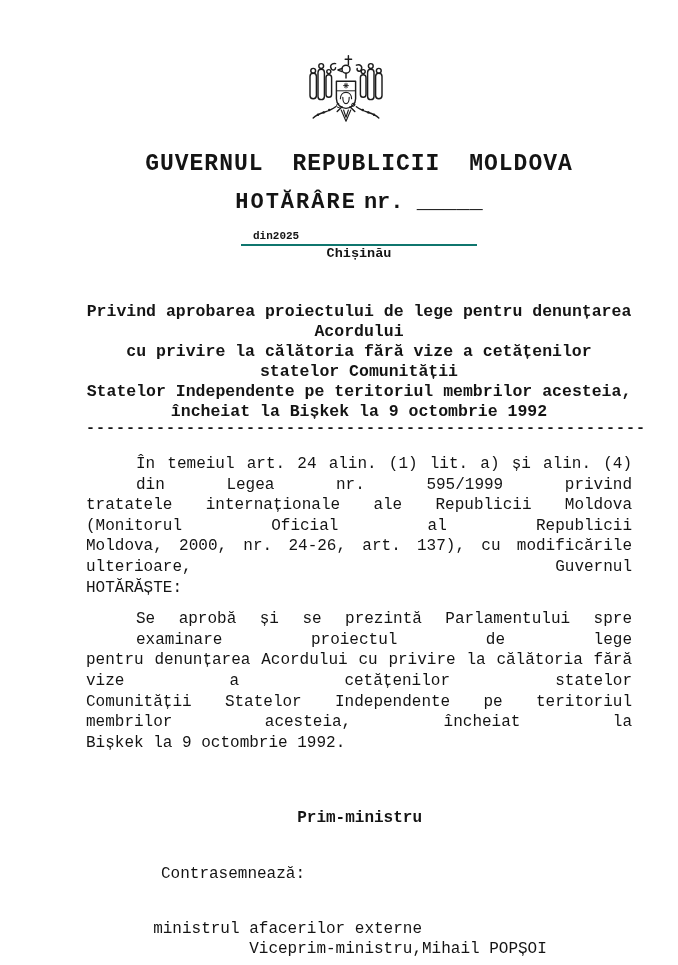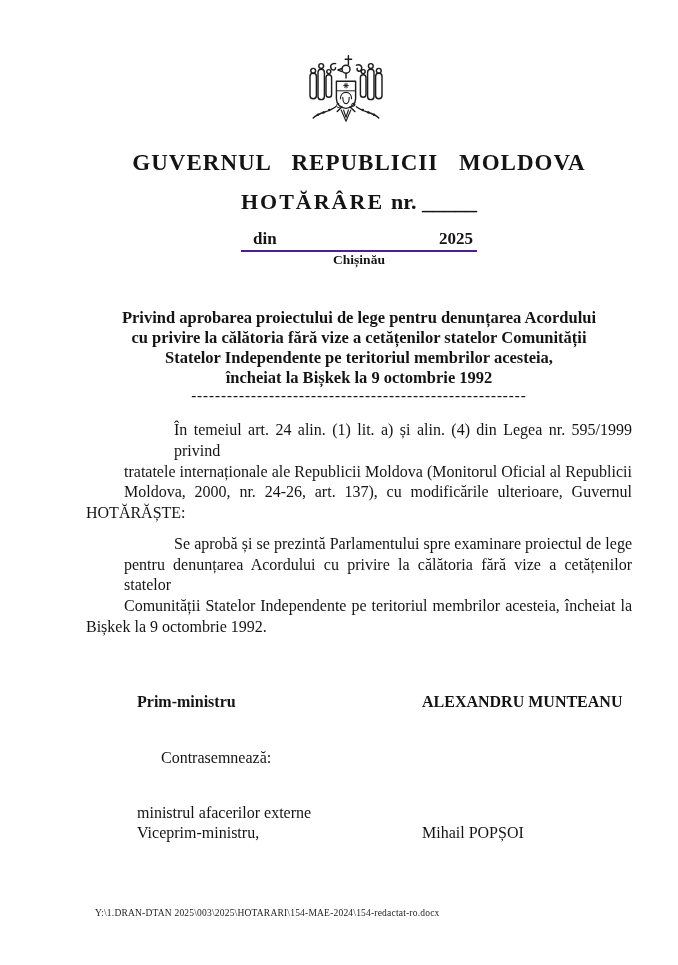--- a/index.html
+++ b/index.html
@@ -4,67 +4,67 @@
 <style>
   html,body { margin:0; padding:0; background:#ffffff; }
   #page {
     position:relative;
     width:678px; height:965px;
     background:#ffffff;
     color:#141414;
     font-family:"Liberation Serif","DejaVu Serif",serif;
     overflow:hidden;
   }
-  .content { padding:0 46px 0 86px; }
+  .content { padding:0 46px 0 86px;font-family:Liberation Mono, monospace; }
 
   .emblem-wrap { margin:54px auto 0; width:88px; position:relative; left:-13px; }
 
   .institution {
     margin:12px 0 0 0;
     text-align:center;
     font-size:23px; font-weight:bold;
     letter-spacing:1px; word-spacing:14px;
     line-height:1.15;
   }
   .decision-line {
     margin-top:13px; text-align:center;
     font-size:22px; font-weight:bold; line-height:1.15;
   }
   .decision-line .hot { letter-spacing:2px; }
   .decision-line .nr { margin-left:7px; letter-spacing:0; }
   .decision-line .blank { letter-spacing:0; }
 
   .date-line {
     margin:14px auto 0; width:220px;
-    display:flex; justify-content:space-between;
-    border-bottom:2px solid #4c1d95;
-    font-weight:bold; font-size:17px;
+    display:flex; 
+    border-bottom:2px solid #0f766e;
+    font-weight:bold; font-size:11px;
     padding:0 4px 1px 12px; line-height:1.2;
   }
   .city { text-align:center; font-weight:bold; font-size:13.5px; line-height:1.2; }
 
   .subject {
     margin-top:40px; text-align:center;
     font-weight:bold; font-size:16.5px; line-height:20px;
   }
   .dash-sep {
     margin-top:1px; text-align:center;
     font-weight:bold; font-size:15px; letter-spacing:1px;
     line-height:12px; white-space:nowrap;
   }
 
   .para { font-size:16px; line-height:20.6px; }
   .p1 { margin-top:19px; }
   .p2 { margin-top:11px; }
-  .jline { text-align:justify; text-align-last:justify;margin-left:38px; }
+  .jline { text-align:justify; text-align-last:justify; }
   .lline { text-align:left; }
   .indent { padding-left:50px; }
 
   .sig-pm { margin-top:56px; margin-left:51px; display:flex; font-size:16px; font-weight:bold; line-height:1.15; }
-  .sig-label-col { width:285px; flex:0 0 285px; }
+  .sig-label-col { width:285px; flex:0 0 285px;text-align:right; }
   .countersign { margin-top:37px; margin-left:75px; font-size:16px; line-height:1.15; }
   .sig-vice { margin-top:36px; margin-left:51px; display:flex; align-items:flex-end; font-size:16px; line-height:20px; }
 
   .footer-path {
     position:absolute; left:95px; top:908px;
     font-size:9.5px; letter-spacing:0.2px; color:#1c1c1c;
   }
 </style>
 </head>
 <body>
@@ -158,29 +158,27 @@
 
     <div class="para p2">
       <div class="jline indent">Se aprobă și se prezintă Parlamentului spre examinare proiectul de lege</div>
       <div class="jline">pentru denunțarea Acordului cu privire la călătoria fără vize a cetățenilor statelor</div>
       <div class="jline">Comunității Statelor Independente pe teritoriul membrilor acesteia, încheiat la</div>
       <div class="lline">Bișkek la 9 octombrie 1992.</div>
     </div>
 
     <div class="sig-pm">
       <div class="sig-label-col">Prim-ministru</div>
-      <div>ALEXANDRU MUNTEANU</div>
     </div>
 
     <div class="countersign">Contrasemnează:</div>
 
     <div class="sig-vice">
       <div class="sig-label-col">
         <div>ministrul afacerilor externe</div>
         <div>Viceprim-ministru,</div>
       </div>
       <div>Mihail POPȘOI</div>
     </div>
 
   </div>
 
-  <div class="footer-path">Y:\1.DRAN-DTAN 2025\003\2025\HOTARARI\154-MAE-2024\154-redactat-ro.docx</div>
 </div>
 
 </body></html>

